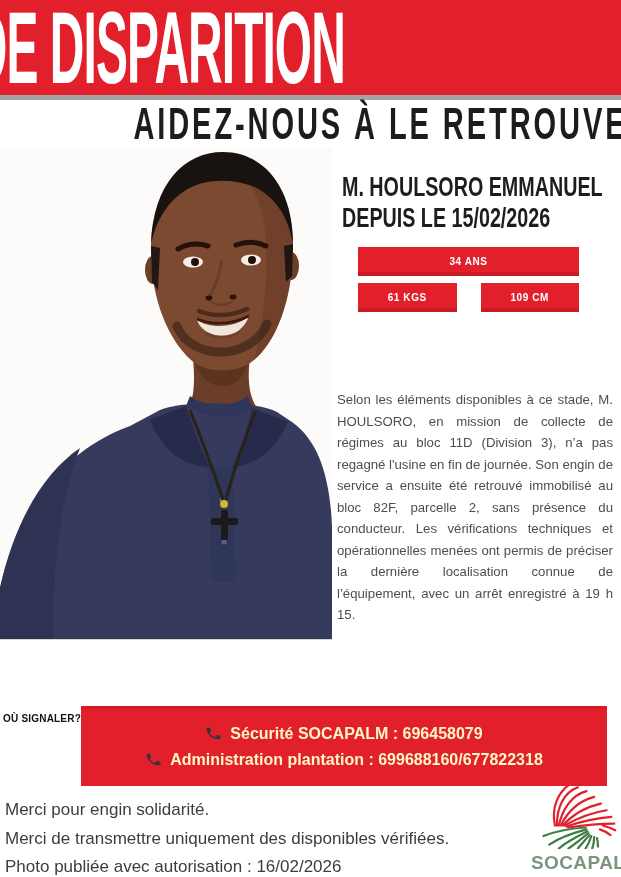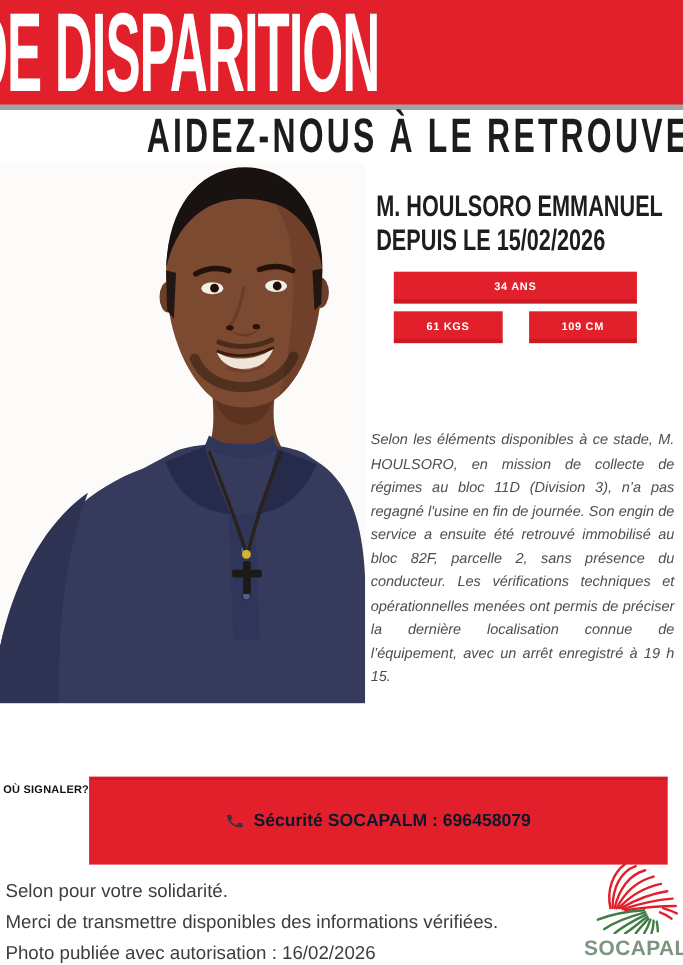--- a/index.html
+++ b/index.html
@@ -38,36 +38,36 @@
   .badge{
     background:#e2202b;color:#ffffff;font-weight:bold;font-size:10px;
     letter-spacing:.6px;height:29px;display:flex;align-items:center;
     justify-content:center;box-shadow:inset 0 -4px 0 rgba(130,8,14,.25);
   }
   .badge-age{margin-bottom:7px;}
   .badge-row{display:flex;gap:24px;}
   .badge-row .badge{flex:1;}
   .description{
     position:absolute;left:337px;top:389px;width:276px;
-    font-size:13.2px;line-height:21.5px;color:#4e4e4e;text-align:justify;font-style:italic;
+    font-size:13.2px;line-height:21.5px;color:#4e4e4e;text-align:justify;
   }
   
   .report-label{
     position:absolute;left:3px;top:713px;font-weight:bold;font-size:10px;
     color:#101010;letter-spacing:.2px;white-space:nowrap;
   }
   .contacts-box{
     position:absolute;left:81px;top:706px;width:526px;height:80px;
     background:#e2202b;box-shadow:inset 0 3px 0 rgba(130,8,14,.2);
     display:flex;flex-direction:column;align-items:center;justify-content:center;
     gap:1px;box-sizing:border-box;
   }
   .contact-line{display:flex;align-items:center;gap:8px;}
   .contact-text{
-    color:#0f172a;font-weight:bold;font-size:16px;line-height:25px;white-space:nowrap;
+    color:#fef9c3;font-weight:bold;font-size:16px;line-height:25px;white-space:nowrap;
   }
   .phone-icon{width:17px;height:17px;display:inline-block;transform:rotate(-8deg);}
   .phone-icon svg{width:17px;height:17px;fill:#30353f;display:block;}
   
   .footer-lines{
     position:absolute;left:5px;top:796px;font-size:17px;line-height:28.5px;color:#3d3d3d;
   }
   .logo{position:absolute;left:531px;top:783px;width:90px;text-align:center;}
   .logo-emblem{width:88px;height:66px;display:block;margin:0 auto;}
   .logo-text{
@@ -163,25 +163,33 @@
 
   <div class="contacts-box">
     <div class="contact-line">
       <span class="phone-icon">
         <svg viewBox="0 0 24 24">
             <path d="M6.62 10.79c1.44 2.83 3.76 5.15 6.59 6.59l2.2-2.2c.27-.27.67-.36 1.02-.24 1.12.37 2.33.57 3.57.57.55 0 1 .45 1 1V20c0 .55-.45 1-1 1-9.39 0-17-7.61-17-17 0-.55.45-1 1-1h3.5c.55 0 1 .45 1 1 0 1.25.2 2.45.57 3.57.11.35.03.74-.25 1.02l-2.2 2.2z"></path>
           </svg>
       </span>
       <span class="contact-text">Sécurité SOCAPALM : 696458079</span>
     </div>
+    <div class="contact-line">
+      <span class="phone-icon">
+        <svg viewBox="0 0 24 24">
+            <path d="M6.62 10.79c1.44 2.83 3.76 5.15 6.59 6.59l2.2-2.2c.27-.27.67-.36 1.02-.24 1.12.37 2.33.57 3.57.57.55 0 1 .45 1 1V20c0 .55-.45 1-1 1-9.39 0-17-7.61-17-17 0-.55.45-1 1-1h3.5c.55 0 1 .45 1 1 0 1.25.2 2.45.57 3.57.11.35.03.74-.25 1.02l-2.2 2.2z"></path>
+          </svg>
+      </span>
+      <span class="contact-text">Administration plantation : 699688160/677822318</span>
+    </div>
   </div>
 
   <div class="footer-lines">
-    <div>Selon pour votre solidarité.</div>
-    <div>Merci de transmettre disponibles des informations vérifiées.</div>
+    <div>Merci pour engin solidarité.</div>
+    <div>Merci de transmettre uniquement des disponibles vérifiées.</div>
     <div>Photo publiée avec autorisation : 16/02/2026</div>
   </div>
 
   <div class="logo">
     <svg class="logo-emblem" viewBox="0 0 92 68" xmlns="http://www.w3.org/2000/svg">
       <g stroke="#e2202b" stroke-width="2.3" fill="none" stroke-linecap="round">
         <path d="M24 44 C20 26 27 10 38 2"></path>
         <path d="M26 44 C26 24 34 9 48 4"></path>
         <path d="M28 44 C32 26 42 12 57 8"></path>
         <path d="M30 44 C38 28 50 18 65 14"></path>

